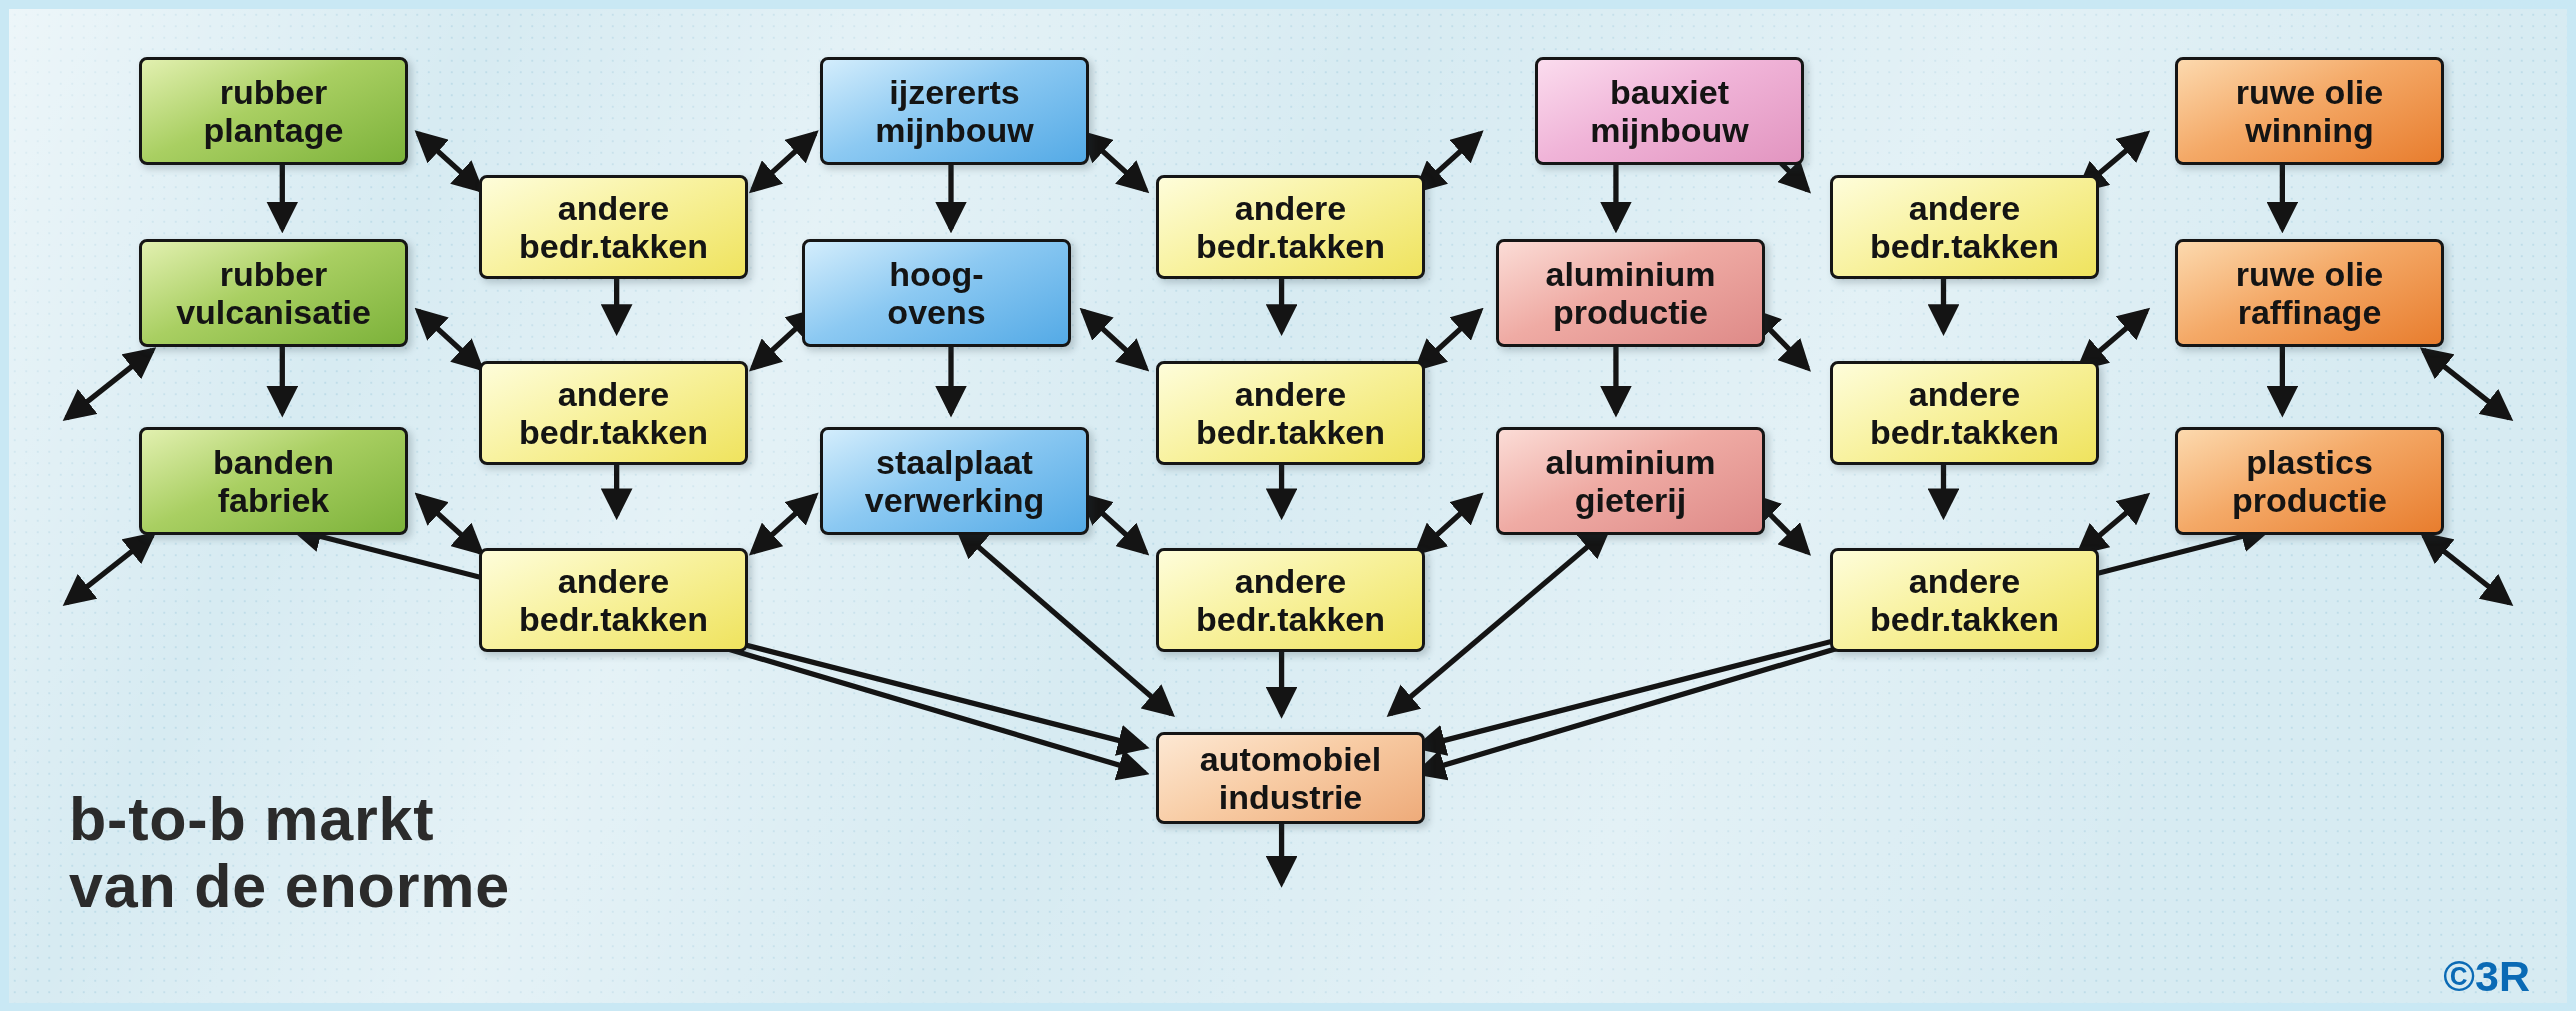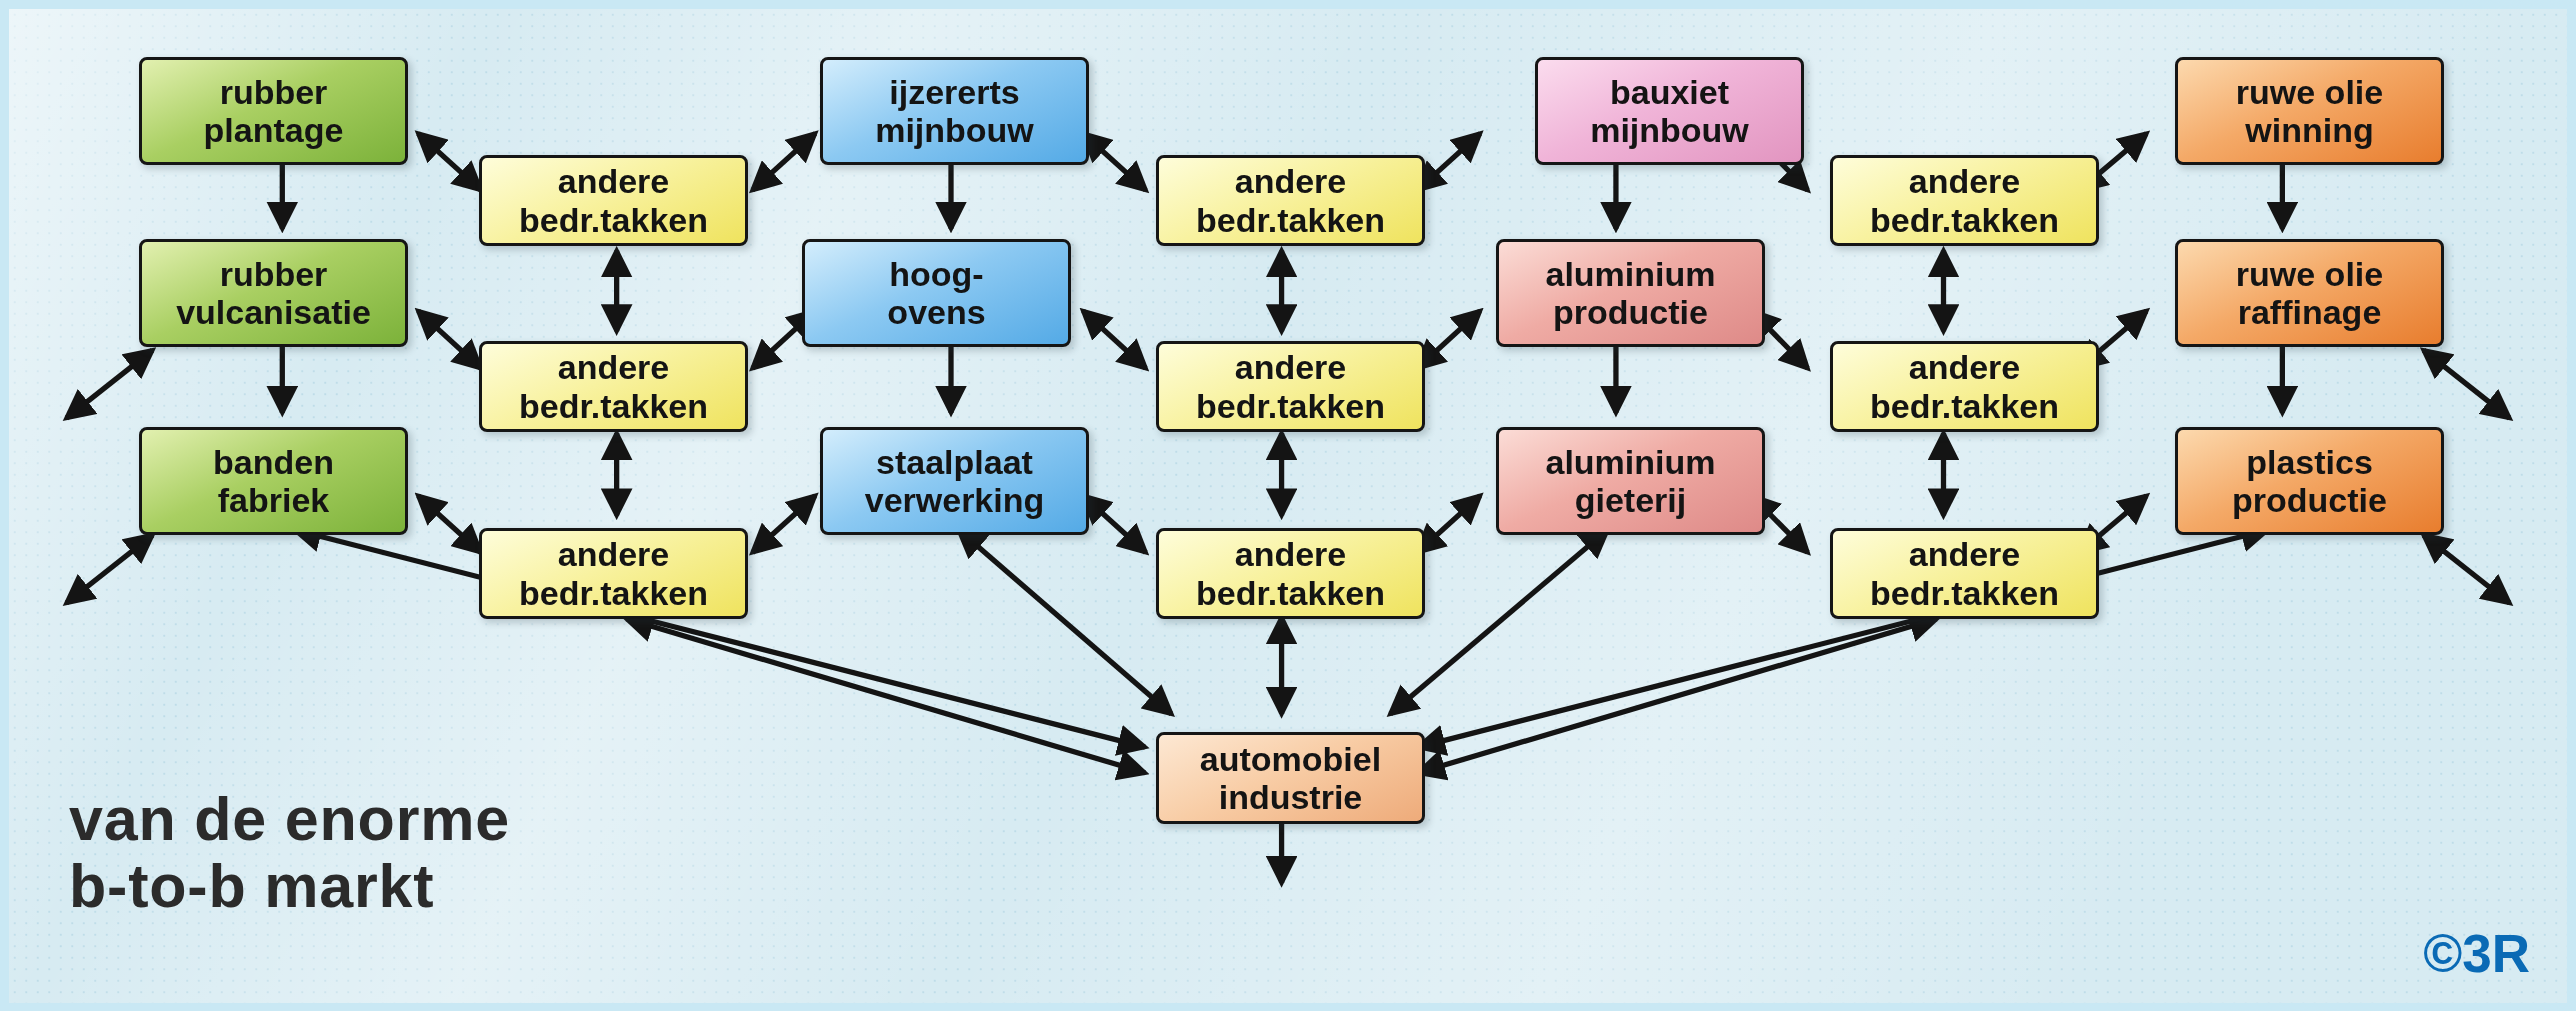--- a/index.html
+++ b/index.html
@@ -13,43 +13,43 @@
         rgba(255,255,255,.30) 66%, rgba(255,255,255,0) 84%),
       radial-gradient(rgba(150,195,215,.38) 1.2px, transparent 1.3px);
     background-size:100% 100%, 11.5px 11.5px;
   }
   .arrows{position:absolute;left:0;top:0;width:100%;height:100%;z-index:1;}
   .node{
     position:absolute;width:269px;height:108px;display:flex;align-items:center;justify-content:center;
     border:3.8px solid #151515;border-radius:8px;box-sizing:border-box;z-index:2;
     box-shadow:3.1px 3.8px 7px rgba(40,60,70,.22);
   }
-  .node.sm{height:91px;}
+  .node.sm{height:104px;margin-top:20px;}
   .node.auto{height:92px;}
   .lbl{white-space:pre-line;text-align:center;font-weight:bold;font-size:34px;line-height:1.13;color:#141414;}
   .c-green {background:linear-gradient(155deg,#e2f0b0 0%,#a9cf62 45%,#7cb23a 100%);}
   .c-blue  {background:linear-gradient(155deg,#d3edfc 0%,#8cc9f2 45%,#54aae6 100%);}
   .c-pink  {background:linear-gradient(155deg,#fbdcee 0%,#f0b4d8 45%,#e295c0 100%);}
   .c-rose  {background:linear-gradient(155deg,#fbdcd6 0%,#efaba4 45%,#de8a88 100%);}
   .c-orange{background:linear-gradient(155deg,#fcd9ae 0%,#f4a967 45%,#e87d2e 100%);}
   .c-yellow{background:linear-gradient(155deg,#fefdda 0%,#f8f2a0 45%,#efe35e 100%);}
   .c-peach {background:linear-gradient(155deg,#fde8d3 0%,#f8cda6 45%,#eeab7a 100%);}
   .consumenten{
     position:absolute;left:1281px;top:897px;transform:translateX(-50%);
     font-size:74px;font-weight:bold;letter-spacing:0.8px;z-index:2;
     color:var(--c-consumenten-text,#24249a);
   }
   .caption{
     position:absolute;left:60px;top:777px;z-index:2;
     font-size:61px;font-weight:bold;line-height:1.1;letter-spacing:0.8px;
     color:var(--c-caption-text,#2b2b2b);
   }
   .logo{
-    position:absolute;right:37px;bottom:19px;z-index:2;
-    font-size:53px;font-weight:bold;color:var(--c-logo-blue,#0a6ab5);
+    position:absolute;right:37px;bottom:2px;z-index:2;
+    font-size:43px;font-weight:bold;color:var(--c-logo-blue,#0a6ab5);
   }
 </style>
 </head>
 <body>
 
 <div class="canvas">
 
   <svg class="arrows" viewBox="0 0 3353 1317">
     <defs>
       <marker id="ah" viewBox="0 0 10 10" refX="8.5" refY="5" markerWidth="6" markerHeight="6" orient="auto-start-reverse">
@@ -200,20 +200,20 @@
 bedr.takken</span>
     </div>
 
   <div class="node c-peach auto" style="left:1147px;top:723px">
       <span class="lbl">automobiel
 industrie</span>
     </div>
 
 
   <div class="caption">
+    <div>b-to-b markt</div>
     <div>van de enorme</div>
-    <div>b-to-b markt</div>
   </div>
 
   <div class="logo">©3R</div>
 
 </div>
 
 
 </body></html>

